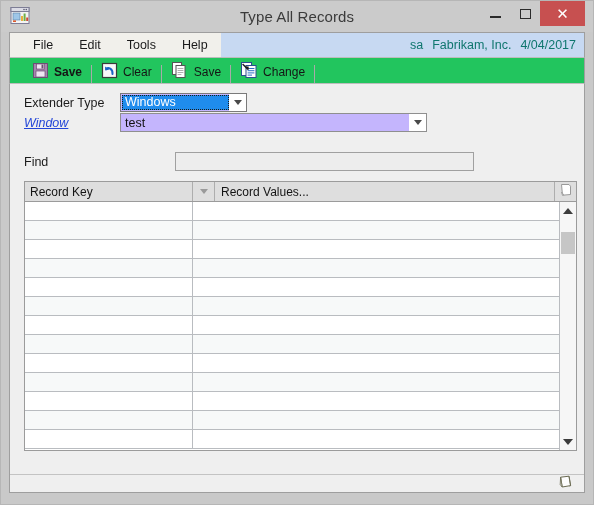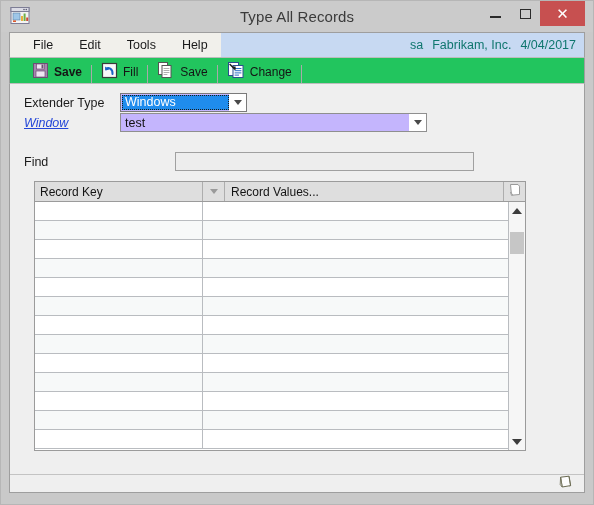--- a/index.html
+++ b/index.html
@@ -239,23 +239,23 @@
   .textbox {
     box-sizing: border-box;
     background: #ededed;
     border: 1px solid #a0a0a0;
     height: 19px;
   }
 
   
   .grid {
     position: absolute;
-    left: 24px;
+    left: 14px;
     top: 97px;
-    width: 492px;
+    width: 553px;
     height: 270px;
     box-sizing: border-box;
     border: 1px solid #9b9b9b;
     background: #ffffff;
     overflow: hidden;
   }
   .grid-head {
     display: flex;
     height: 20px;
     background: #dedede;
@@ -452,21 +452,21 @@
     <div class="tb-sep"></div>
 
     <div class="tb-btn">
       <span>
         <svg width="17" height="17" viewBox="0 0 17 17">
           <rect x="1.5" y="1.5" width="14" height="14" fill="#f8f8f8" stroke="#3a3a3a" stroke-width="1.2"></rect>
           <path d="M11.5 12 C12 6.5 7 5 5.2 7.2" fill="none" stroke="#1a63c4" stroke-width="2" stroke-linecap="round"></path>
           <path d="M4 4.6 L4.4 8.6 L8.2 7.4 Z" fill="#1a63c4"></path>
         </svg>
       </span>
-      <span class="tb-label">Fill</span>
+      <span class="tb-label">Clear</span>
     </div>
 
     <div class="tb-sep"></div>
 
     <div class="tb-btn">
       <span>
         <svg width="18" height="18" viewBox="0 0 18 18">
           <rect x="1.5" y="1.5" width="9" height="12" fill="#ffffff" stroke="#555555" stroke-width="1"></rect>
           <rect x="5" y="4.5" width="9" height="12" fill="#ffffff" stroke="#555555" stroke-width="1"></rect>
           <line x1="6.6" y1="7.5" x2="12.4" y2="7.5" stroke="#9a9a9a" stroke-width="0.8"></line>

